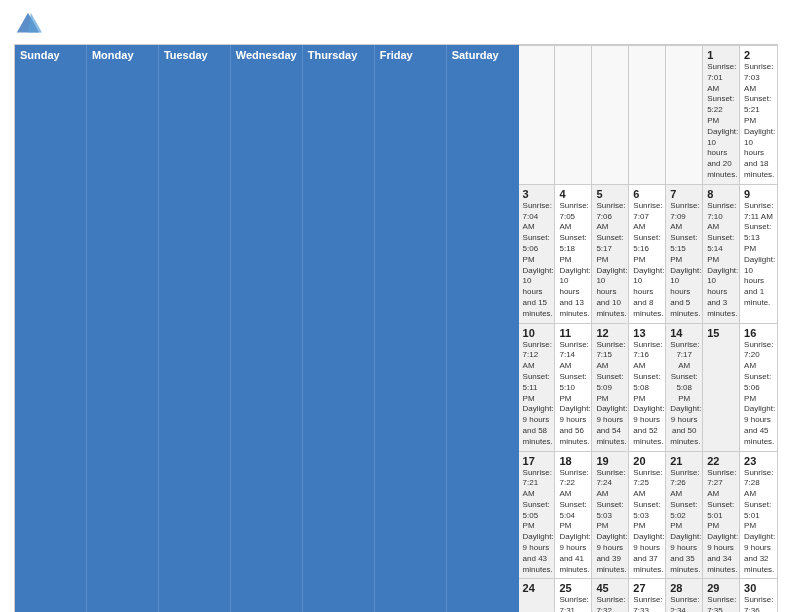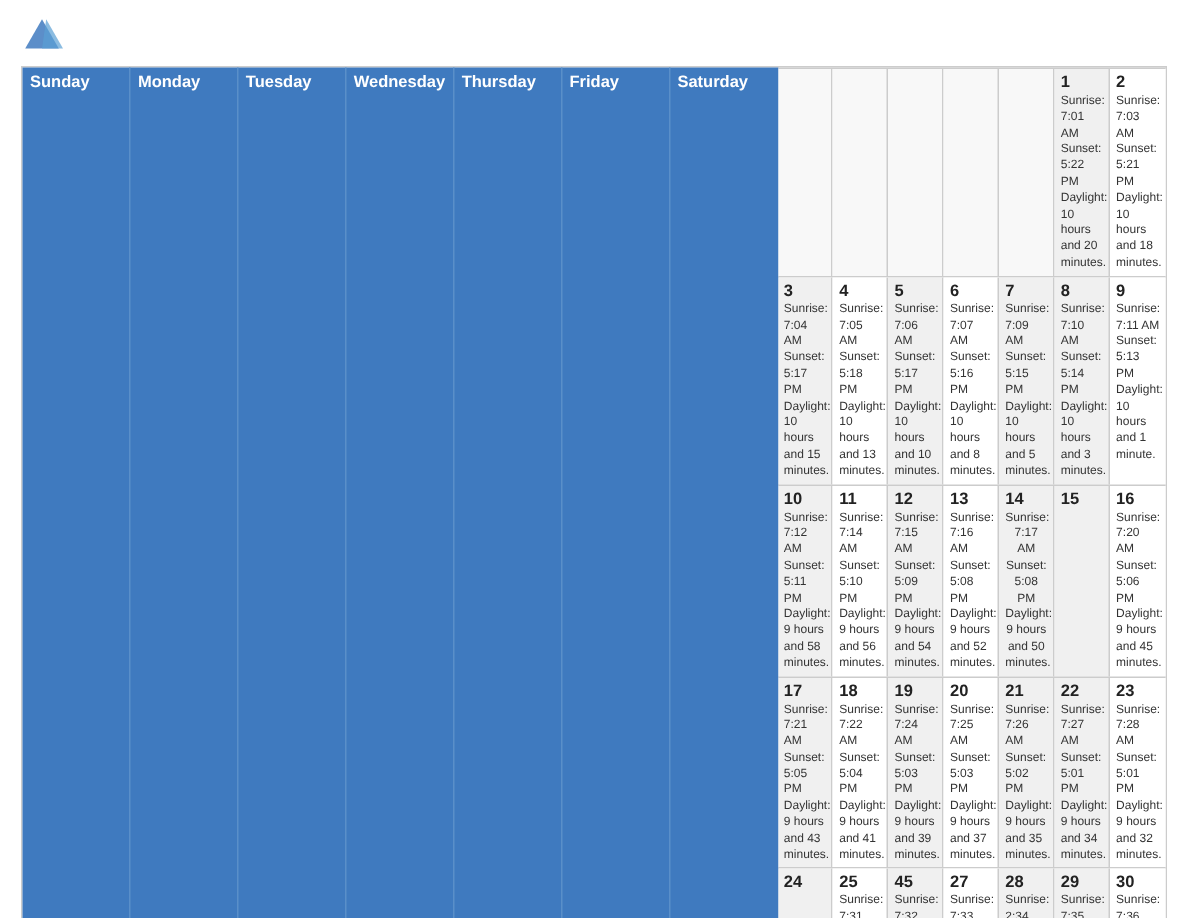--- a/index.html
+++ b/index.html
@@ -159,21 +159,21 @@
             <span class="day-num">2</span>
             <div class="cell-text" style="white-space: pre-line;">Sunrise: 7:03 AM
 Sunset: 5:21 PM
 Daylight: 10 hours and 18 minutes.</div>
           </div>
         </div>
         <div class="cal-row">
           <div class="cal-cell shaded">
             <span class="day-num">3</span>
             <div class="cell-text" style="white-space: pre-line;">Sunrise: 7:04 AM
-Sunset: 5:17 PM
+Sunset: 5:06 PM
 Daylight: 10 hours and 15 minutes.</div>
           </div>
           <div class="cal-cell">
             <span class="day-num">4</span>
             <div class="cell-text" style="white-space: pre-line;">Sunrise: 7:05 AM
 Sunset: 5:18 PM
 Daylight: 10 hours and 13 minutes.</div>
           </div>
           <div class="cal-cell shaded">
             <span class="day-num">5</span>

